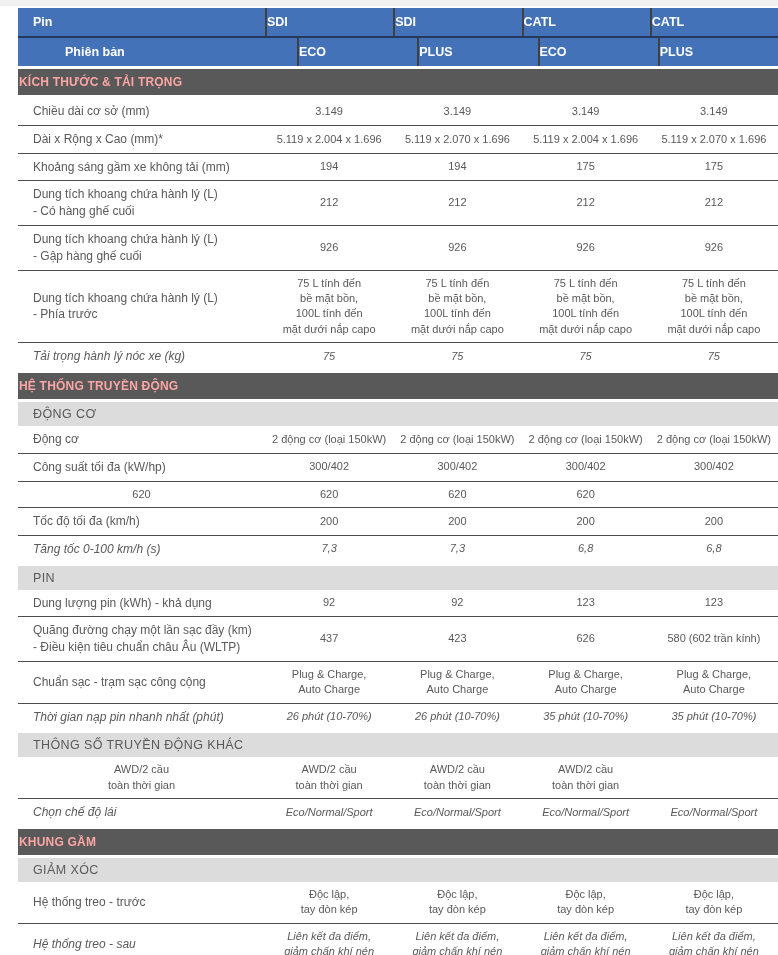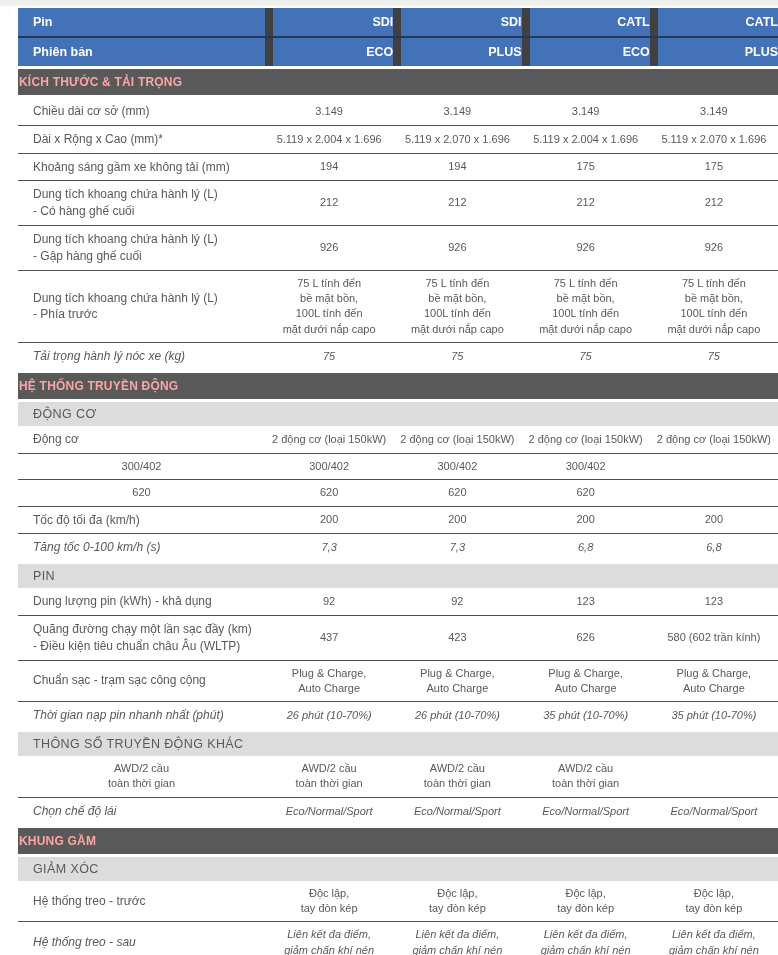--- a/index.html
+++ b/index.html
@@ -21,28 +21,29 @@
   }
   
   .hdr-row {
     display: grid;
     grid-template-columns: 247px repeat(4, 1fr);
     background: #4472b8;
     align-items: center;
   }
   .hdr-row.second {
     border-top: 2px solid #24385c;
+    padding-left: 32px;
   }
   .hdr-cell {
     color: #ffffff;
     font-weight: bold;
     font-size: 12.5px;
-    text-align: right;
+    text-align: left;
     padding: 7px 0;
-    border-left: 8px solid #404040;
+    border-left: 2px solid #404040;
   }
   .hdr-cell.first {
     text-align: left;
     padding-left: 15px;
     border-left: none;
   }
   
   .section {
     background: #595959;
     color: #fca5a5;
@@ -176,20 +177,21 @@
       <div class="section">HỆ THỐNG TRUYỀN ĐỘNG</div>
       <div class="subsection">ĐỘNG CƠ</div>
       <div class="row">
         <div class="label">Động cơ</div>
         <div class="val">2 động cơ (loại 150kW)</div>
         <div class="val">2 động cơ (loại 150kW)</div>
         <div class="val">2 động cơ (loại 150kW)</div>
         <div class="val">2 động cơ (loại 150kW)</div>
       </div>
       <div class="row">
+        <div class="label">Công suất tối đa (kW/hp)</div>
         <div class="val">300/402</div>
         <div class="val">300/402</div>
         <div class="val">300/402</div>
         <div class="val">300/402</div>
       </div>
       <div class="row">
         <div class="val">620</div>
         <div class="val">620</div>
         <div class="val">620</div>
         <div class="val">620</div>

